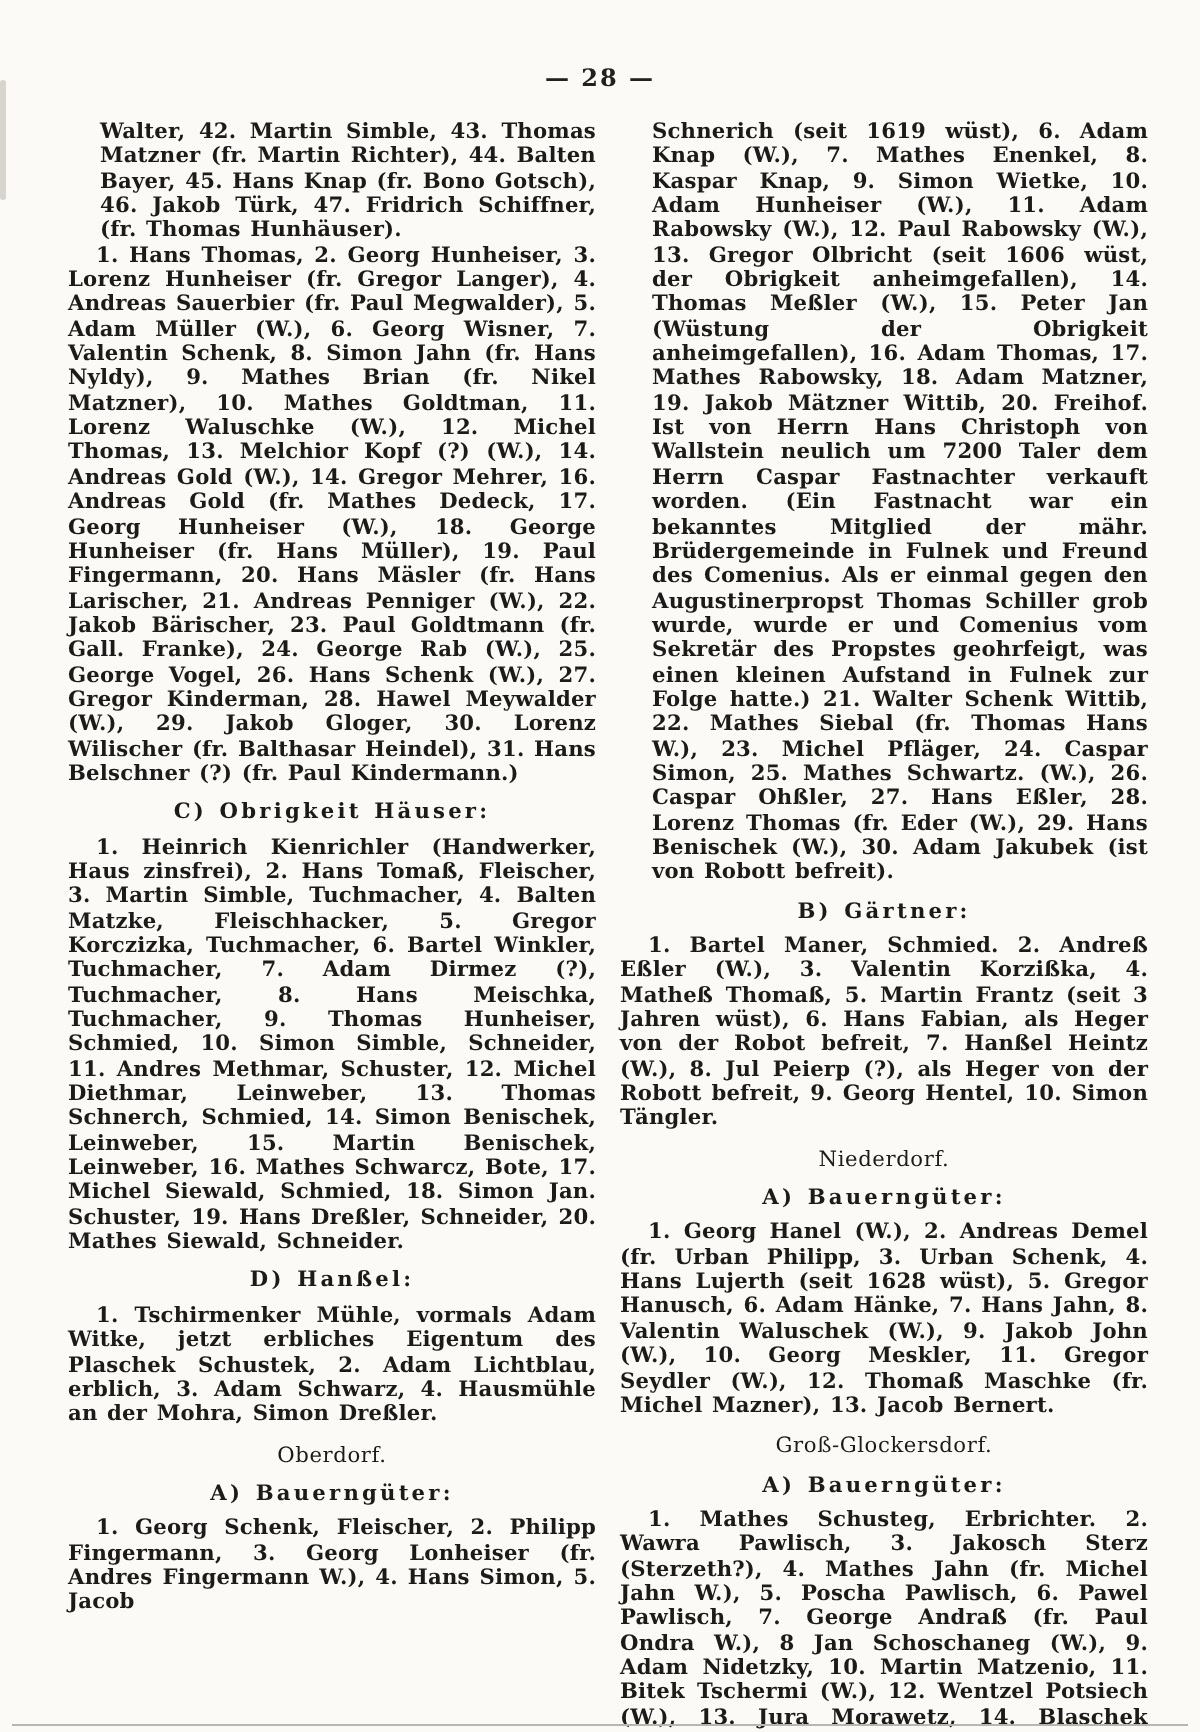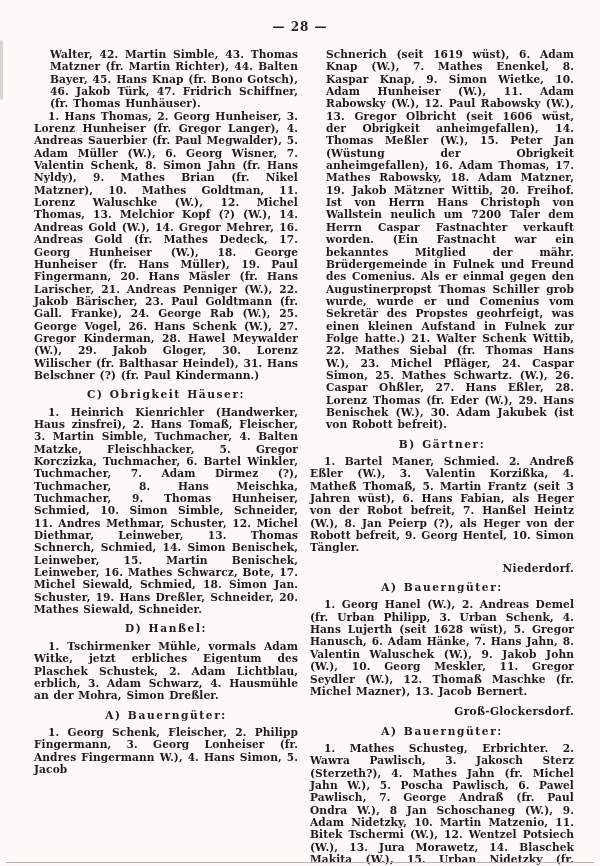--- a/index.html
+++ b/index.html
@@ -18,20 +18,21 @@
     color: #1c1b19;
   }
   .page-number {
     text-align: center;
     font-size: 12px;
     font-weight: bold;
     letter-spacing: 1px;
     padding-top: 20px;
     margin-bottom: 14px;
     color: #23211e;
+    margin-top: 12px;
   }
   .columns {
     display: flex;
     justify-content: space-between;
     padding: 0 26px 0 34px;
     gap: 12px;
   }
   .col {
     width: 264px;
     text-align: justify;
@@ -52,22 +53,22 @@
     margin-left: 16px;
   }
   .col .spaced-heading {
     text-align: center;
     font-weight: 700;
     letter-spacing: 1.6px;
     margin: 7px 0 5px 0;
     text-indent: 0;
   }
   .col .place-heading {
-    text-align: right;
-    font-weight: 700;
+    text-align: center;
+    font-weight: 400;
     letter-spacing: 0.3px;
     margin: 8px 0 2px 0;
     text-indent: 0;
   }
   .scan-bottom-line {
     position: absolute;
     left: 6px;
     right: 6px;
     bottom: 3px;
     height: 1px;
@@ -90,27 +91,28 @@
   <div class="page-number">— 28 —</div>
 
   <div class="columns">
     <div class="col">
         <p class="paragraph noindent">Walter, 42. Martin Simble, 43. Thomas Matzner (fr. Martin Richter), 44. Balten Bayer, 45. Hans Knap (fr. Bono Gotsch), 46. Jakob Türk, 47. Fridrich Schiffner, (fr. Thomas Hunhäuser).</p>
         <p class="paragraph">1. Hans Thomas, 2. Georg Hunheiser, 3. Lorenz Hunheiser (fr. Gregor Langer), 4. Andreas Sauerbier (fr. Paul Megwalder), 5. Adam Müller (W.), 6. Georg Wisner, 7. Valentin Schenk, 8. Simon Jahn (fr. Hans Nyldy), 9. Mathes Brian (fr. Nikel Matzner), 10. Mathes Goldtman, 11. Lorenz Waluschke (W.), 12. Michel Thomas, 13. Melchior Kopf (?) (W.), 14. Andreas Gold (W.), 14. Gregor Mehrer, 16. Andreas Gold (fr. Mathes Dedeck, 17. Georg Hunheiser (W.), 18. George Hunheiser (fr. Hans Müller), 19. Paul Fingermann, 20. Hans Mäsler (fr. Hans Larischer, 21. Andreas Penniger (W.), 22. Jakob Bärischer, 23. Paul Goldtmann (fr. Gall. Franke), 24. George Rab (W.), 25. George Vogel, 26. Hans Schenk (W.), 27. Gregor Kinderman, 28. Hawel Meywalder (W.), 29. Jakob Gloger, 30. Lorenz Wilischer (fr. Balthasar Heindel), 31. Hans Belschner (?) (fr. Paul Kindermann.)</p>
         <div class="spaced-heading">C) Obrigkeit Häuser:</div>
         <p class="paragraph">1. Heinrich Kienrichler (Handwerker, Haus zinsfrei), 2. Hans Tomaß, Fleischer, 3. Martin Simble, Tuchmacher, 4. Balten Matzke, Fleischhacker, 5. Gregor Korczizka, Tuchmacher, 6. Bartel Winkler, Tuchmacher, 7. Adam Dirmez (?), Tuchmacher, 8. Hans Meischka, Tuchmacher, 9. Thomas Hunheiser, Schmied, 10. Simon Simble, Schneider, 11. Andres Methmar, Schuster, 12. Michel Diethmar, Leinweber, 13. Thomas Schnerch, Schmied, 14. Simon Benischek, Leinweber, 15. Martin Benischek, Leinweber, 16. Mathes Schwarcz, Bote, 17. Michel Siewald, Schmied, 18. Simon Jan. Schuster, 19. Hans Dreßler, Schneider, 20. Mathes Siewald, Schneider.</p>
         <div class="spaced-heading">D) Hanßel:</div>
         <p class="paragraph">1. Tschirmenker Mühle, vormals Adam Witke, jetzt erbliches Eigentum des Plaschek Schustek, 2. Adam Lichtblau, erblich, 3. Adam Schwarz, 4. Hausmühle an der Mohra, Simon Dreßler.</p>
+        <div class="place-heading">Oberdorf.</div>
         <div class="spaced-heading">A) Bauerngüter:</div>
         <p class="paragraph">1. Georg Schenk, Fleischer, 2. Philipp Fingermann, 3. Georg Lonheiser (fr. Andres Fingermann W.), 4. Hans Simon, 5. Jacob</p>
       </div>
     <div class="col">
         <p class="paragraph noindent">Schnerich (seit 1619 wüst), 6. Adam Knap (W.), 7. Mathes Enenkel, 8. Kaspar Knap, 9. Simon Wietke, 10. Adam Hunheiser (W.), 11. Adam Rabowsky (W.), 12. Paul Rabowsky (W.), 13. Gregor Olbricht (seit 1606 wüst, der Obrigkeit anheimgefallen), 14. Thomas Meßler (W.), 15. Peter Jan (Wüstung der Obrigkeit anheimgefallen), 16. Adam Thomas, 17. Mathes Rabowsky, 18. Adam Matzner, 19. Jakob Mätzner Wittib, 20. Freihof. Ist von Herrn Hans Christoph von Wallstein neulich um 7200 Taler dem Herrn Caspar Fastnachter verkauft worden. (Ein Fastnacht war ein bekanntes Mitglied der mähr. Brüdergemeinde in Fulnek und Freund des Comenius. Als er einmal gegen den Augustinerpropst Thomas Schiller grob wurde, wurde er und Comenius vom Sekretär des Propstes geohrfeigt, was einen kleinen Aufstand in Fulnek zur Folge hatte.) 21. Walter Schenk Wittib, 22. Mathes Siebal (fr. Thomas Hans W.), 23. Michel Pfläger, 24. Caspar Simon, 25. Mathes Schwartz. (W.), 26. Caspar Ohßler, 27. Hans Eßler, 28. Lorenz Thomas (fr. Eder (W.), 29. Hans Benischek (W.), 30. Adam Jakubek (ist von Robott befreit).</p>
         <div class="spaced-heading">B) Gärtner:</div>
-        <p class="paragraph">1. Bartel Maner, Schmied. 2. Andreß Eßler (W.), 3. Valentin Korzißka, 4. Matheß Thomaß, 5. Martin Frantz (seit 3 Jahren wüst), 6. Hans Fabian, als Heger von der Robot befreit, 7. Hanßel Heintz (W.), 8. Jan Peierp (?), als Heger von der Robott befreit, 9. Georg Hentel, 10. Simon Tängler.</p>
+        <p class="paragraph">1. Bartel Maner, Schmied. 2. Andreß Eßler (W.), 3. Valentin Korzißka, 4. Matheß Thomaß, 5. Martin Frantz (seit 3 Jahren wüst), 6. Hans Fabian, als Heger von der Robot befreit, 7. Hanßel Heintz (W.), 8. Jul Peierp (?), als Heger von der Robott befreit, 9. Georg Hentel, 10. Simon Tängler.</p>
         <div class="place-heading">Niederdorf.</div>
         <div class="spaced-heading">A) Bauerngüter:</div>
         <p class="paragraph">1. Georg Hanel (W.), 2. Andreas Demel (fr. Urban Philipp, 3. Urban Schenk, 4. Hans Lujerth (seit 1628 wüst), 5. Gregor Hanusch, 6. Adam Hänke, 7. Hans Jahn, 8. Valentin Waluschek (W.), 9. Jakob John (W.), 10. Georg Meskler, 11. Gregor Seydler (W.), 12. Thomaß Maschke (fr. Michel Mazner), 13. Jacob Bernert.</p>
         <div class="place-heading">Groß-Glockersdorf.</div>
         <div class="spaced-heading">A) Bauerngüter:</div>
         <p class="paragraph">1. Mathes Schusteg, Erbrichter. 2. Wawra Pawlisch, 3. Jakosch Sterz (Sterzeth?), 4. Mathes Jahn (fr. Michel Jahn W.), 5. Poscha Pawlisch, 6. Pawel Pawlisch, 7. George Andraß (fr. Paul Ondra W.), 8 Jan Schoschaneg (W.), 9. Adam Nidetzky, 10. Martin Matzenio, 11. Bitek Tschermi (W.), 12. Wentzel Potsiech (W.), 13. Jura Morawetz, 14. Blaschek Makita (W.), 15. Urban Nidetzky (fr. Schimek Bolm W.), 16. Tomas Rolwy, 17. Leonhardt Bala W., 18. Frau</p>
       </div>
   </div>
 
   <div class="scan-edge-smudge"></div>

